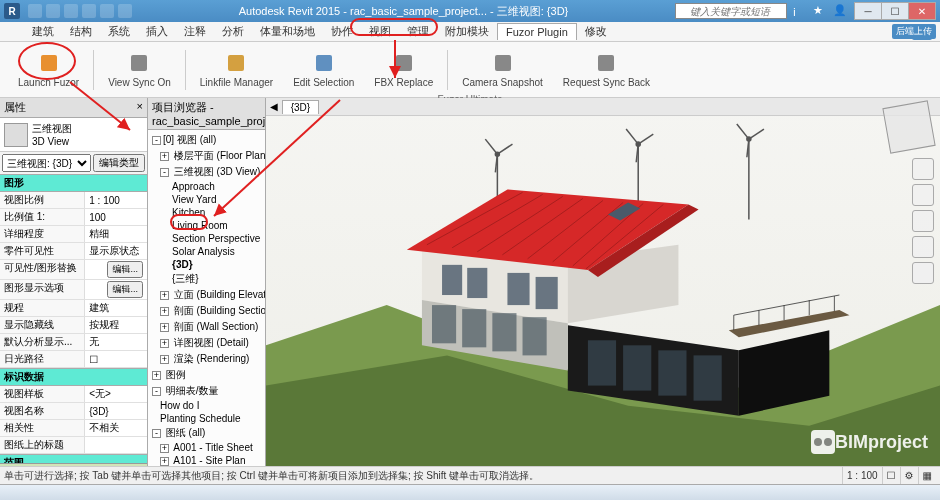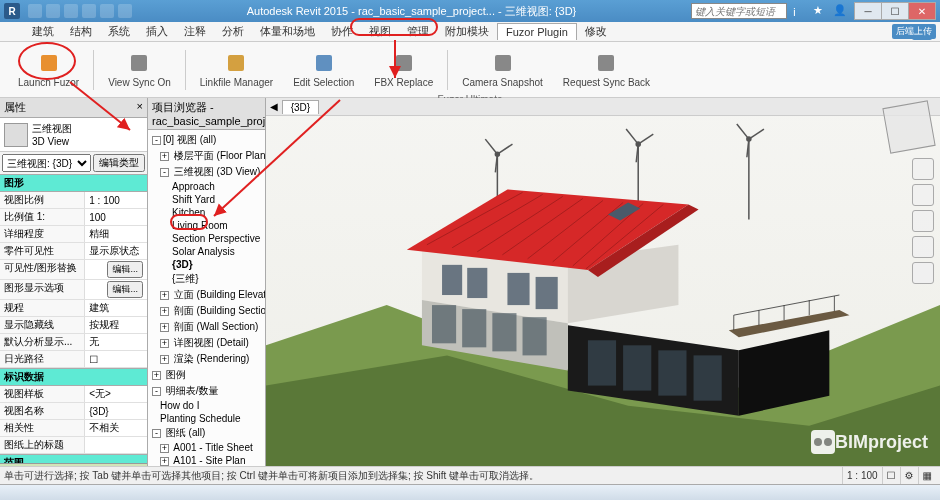--- a/index.html
+++ b/index.html
@@ -3,21 +3,21 @@
 <meta charset="utf-8">
 <style>
 * { margin: 0; padding: 0; box-sizing: border-box; font-family: "Microsoft YaHei", Arial, sans-serif; }
 body { width: 940px; height: 500px; background: #f0f0f0; overflow: hidden; position: relative; font-size: 11px; }
 
 .titlebar { height: 22px; background: linear-gradient(#5a9fd4, #4a8cc4); display: flex; align-items: center; padding: 0 4px; color: #fff; }
 .titlebar .revit-logo { width: 16px; height: 16px; background: #2b5a8a; border-radius: 2px; margin-right: 4px; display: flex; align-items: center; justify-content: center; color: #fff; font-weight: bold; font-size: 10px; }
 .titlebar .qat { display: flex; gap: 4px; margin-left: 4px; }
 .titlebar .qat span { width: 14px; height: 14px; background: rgba(255,255,255,0.2); border-radius: 2px; }
 .titlebar .title-text { flex: 1; text-align: center; font-size: 11px; }
-.titlebar .search-box { width: 96px; height: 16px; background: #fff; border: 1px solid #888; font-size: 10px; padding: 0 3px; color: #999; font-style: italic; }
+.titlebar .search-box { width: 112px; height: 16px; background: #fff; border: 1px solid #888; font-size: 10px; padding: 0 14px; color: #999; font-style: italic; }
 .titlebar .right-icons { display: flex; gap: 6px; margin-left: 6px; }
 .titlebar .right-icons span { width: 14px; height: 14px; display: inline-block; }
 .titlebar .win-controls { display: flex; margin-left: 8px; }
 .titlebar .win-controls div { width: 28px; height: 18px; display: flex; align-items: center; justify-content: center; background: #e0e8f0; border: 1px solid #aaa; color: #333; font-size: 10px; margin-left: -1px; }
 .titlebar .win-controls .close { background: #d66; color: #fff; }
 
 .menubar { height: 20px; background: #f5f5f5; border-bottom: 1px solid #ccc; display: flex; align-items: center; padding-left: 24px; }
 .menubar .tab { padding: 2px 8px; font-size: 11px; color: #333; cursor: pointer; }
 .menubar .tab.active { background: #fff; border: 1px solid #aaa; border-bottom: none; }
 .menubar .help-btn { margin-left: auto; margin-right: 8px; width: 20px; height: 16px; background: #4a8cc4; color: #fff; border-radius: 2px; display: flex; align-items: center; justify-content: center; font-size: 10px; }
@@ -280,21 +280,21 @@
   <div class="browser-panel">
     <div class="panel-header">
       <span>项目浏览器 - rac_basic_sample_proj...</span>
 
     </div>
     <div class="tree" id="tree">
         <div class="node l0"><span class="exp">-</span>[0] 视图 (all)</div>
         <div class="node l1"><span class="exp">+</span> 楼层平面 (Floor Plan)</div>
         <div class="node l1"><span class="exp">-</span> 三维视图 (3D View)</div>
         <div class="node l2"> Approach</div>
-        <div class="node l2"> Shift Yard</div>
+        <div class="node l2"> View Yard</div>
         <div class="node l2"> Kitchen</div>
         <div class="node l2"> Living Room</div>
         <div class="node l2"> Section Perspective</div>
         <div class="node l2"> Solar Analysis</div>
         <div class="node l2 bold"> {3D}</div>
         <div class="node l2"> {三维}</div>
         <div class="node l1"><span class="exp">+</span> 立面 (Building Elevation)</div>
         <div class="node l1"><span class="exp">+</span> 剖面 (Building Section)</div>
         <div class="node l1"><span class="exp">+</span> 剖面 (Wall Section)</div>
         <div class="node l1"><span class="exp">+</span> 详图视图 (Detail)</div>

